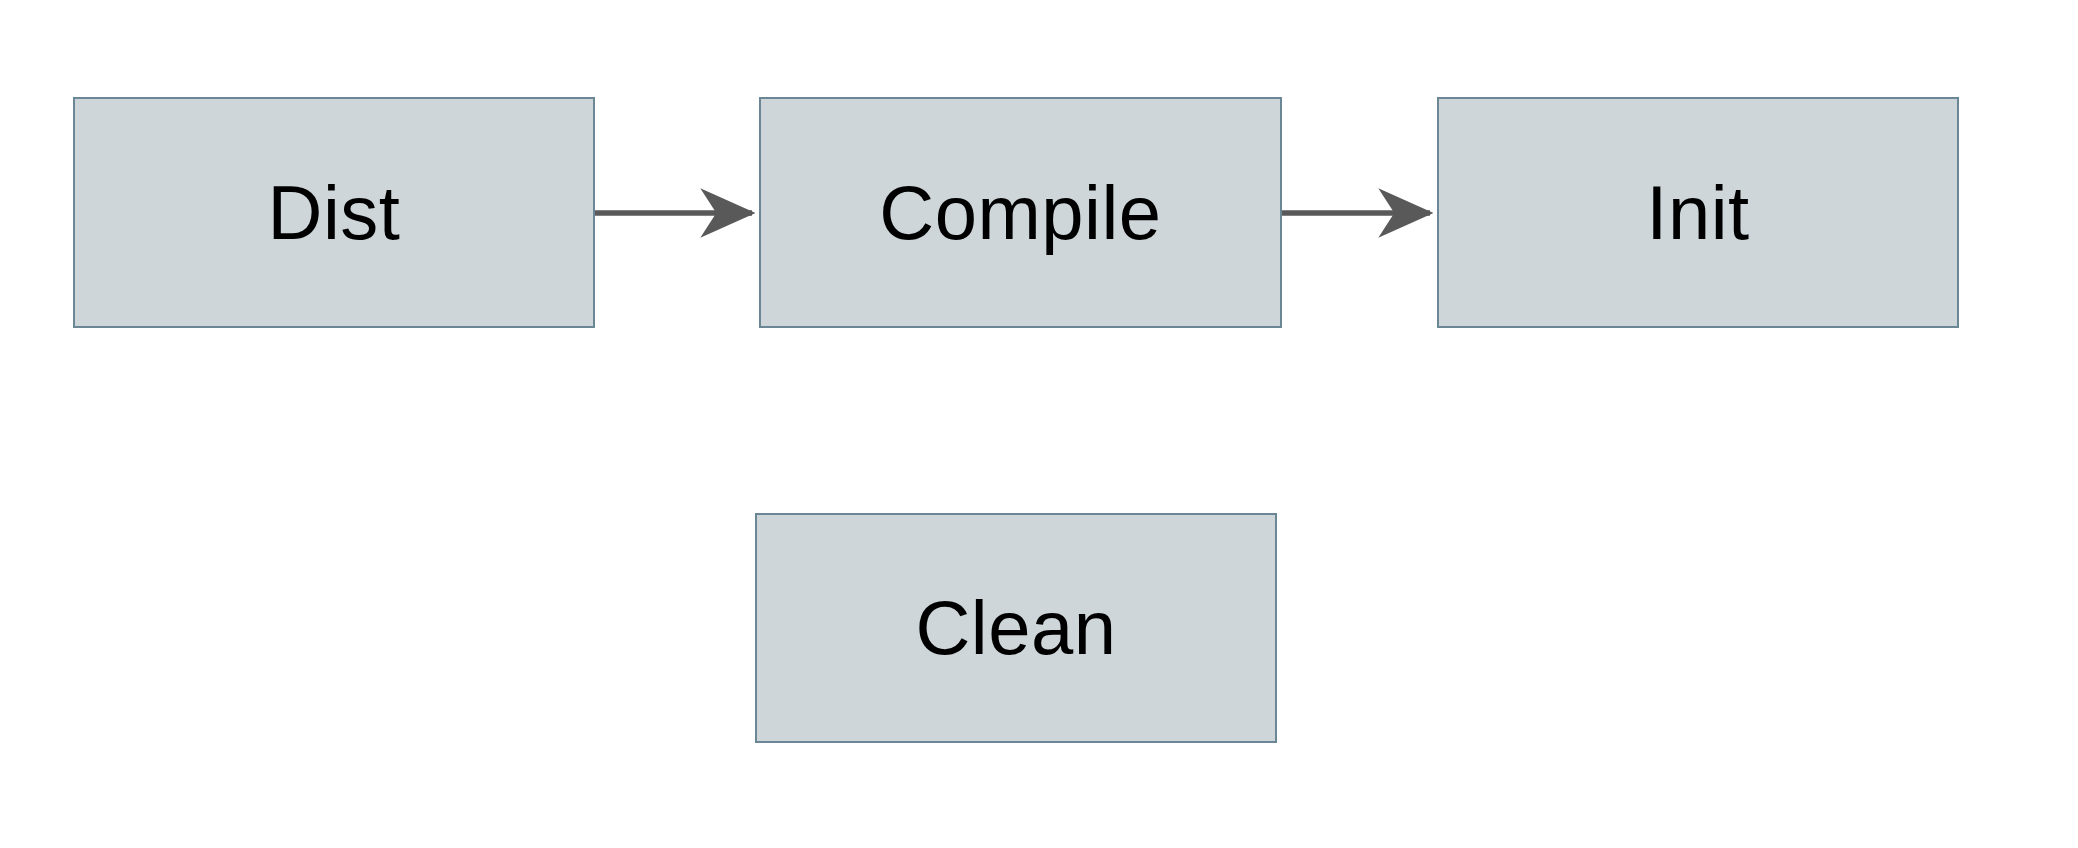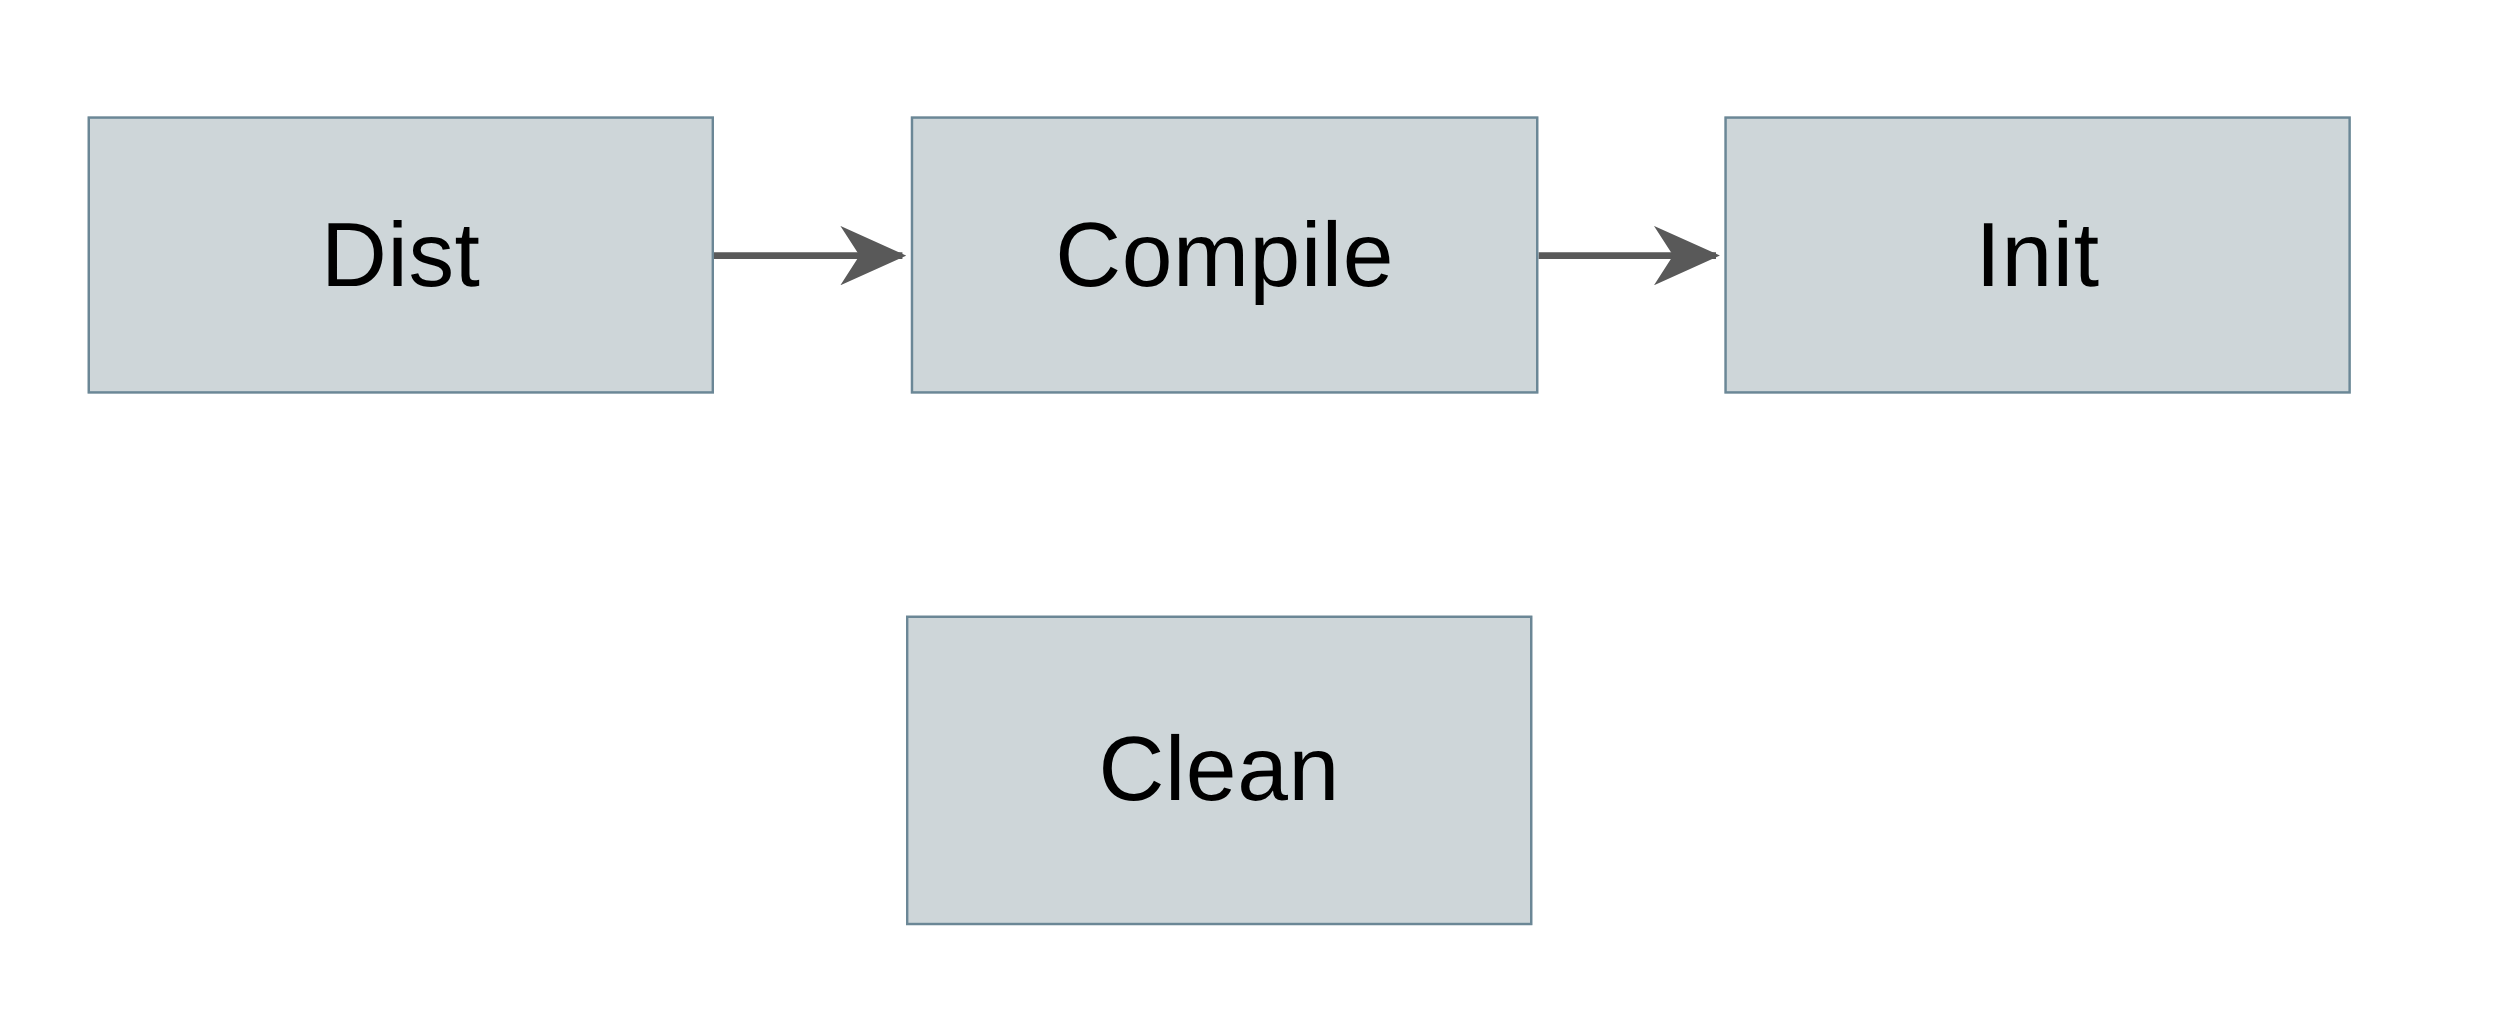--- a/index.html
+++ b/index.html
@@ -76,20 +76,20 @@
   </div>
 
   <div class="node" id="node-init" style="left: 1437px; top: 97px; width: 522px; height: 231px; background: rgb(206, 214, 217); border-color: rgb(107, 135, 150);">
     <span class="node-label" style="color: rgb(0, 0, 0);">Init</span>
   </div>
 
   <div class="node" id="node-compile" style="left: 759px; top: 97px; width: 523px; height: 231px; background: rgb(206, 214, 217); border-color: rgb(107, 135, 150);">
     <span class="node-label" style="color: rgb(0, 0, 0);">Compile</span>
   </div>
 
-  <div class="node" id="node-clean" style="left: 755px; top: 513px; width: 522px; height: 258px; background: rgb(206, 214, 217); border-color: rgb(107, 135, 150);">
+  <div class="node" id="node-clean" style="left: 755px; top: 513px; width: 522px; height: 230px; background: rgb(206, 214, 217); border-color: rgb(107, 135, 150);">
     <span class="node-label" style="color: rgb(0, 0, 0);">Clean</span>
   </div>
 
   <div class="edge-hit" id="edge-hit-0" style="left: 595px; top: 196px; width: 164px;"></div>
   <div class="edge-hit" id="edge-hit-1" style="left: 1282px; top: 196px; width: 155px;"></div>
 
 </div>
 
 </body></html>

